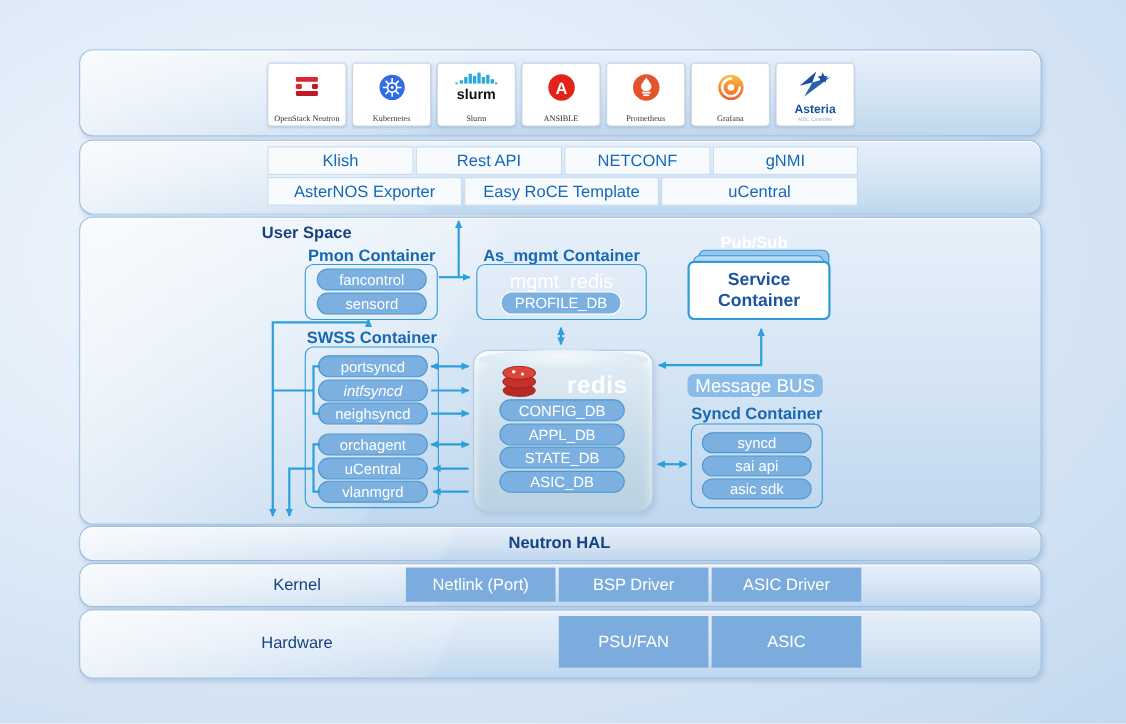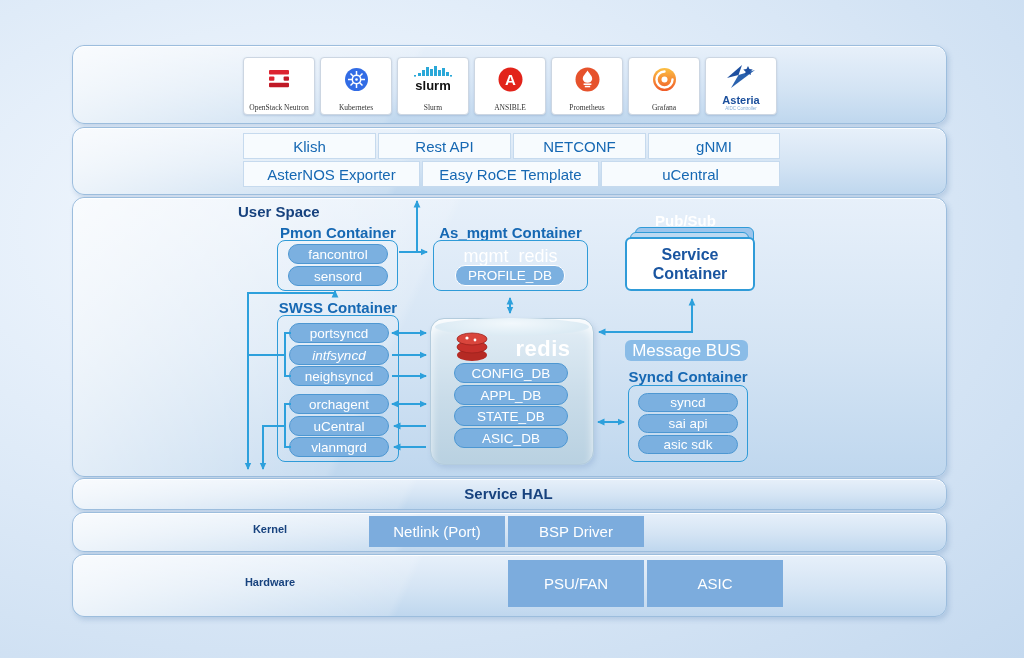--- a/index.html
+++ b/index.html
@@ -40,21 +40,21 @@
     box-shadow:inset 0 8px 10px rgba(255,255,255,.8), 2px 3px 5px rgba(110,145,190,.25);}
   .cyl::before{content:"";position:absolute;left:4px;right:4px;top:-1px;height:18px;border-radius:50%;
     background:radial-gradient(ellipse at 50% 30%, #f2f8fc 0%, #dcebf4 70%, rgba(220,235,244,0) 100%);}
   .brand-row{position:absolute;display:flex;align-items:center;justify-content:center;gap:24px;width:100%;}
   .brand-txt{color:#fff;font-size:22px;font-weight:bold;letter-spacing:.5px;}
   .msgbus{position:absolute;background:#8abce7;border-radius:6px;color:#fff;font-weight:normal;font-size:17px;
     display:flex;align-items:center;justify-content:center;}
   
   .cell-blue{position:absolute;background:#7cacdd;color:#fff;font-size:15px;
     display:flex;align-items:center;justify-content:center;white-space:nowrap;}
-  .layer-lab{position:absolute;left:190px;width:160px;text-align:center;font-weight:bold;color:#17427e;font-size:11px;}
+  .layer-lab{position:absolute;left:190px;width:160px;text-align:center;font-weight:normal;color:#17427e;font-size:15px;}
   svg.wires{position:absolute;left:0;top:0;pointer-events:none;}
 </style>
 </head>
 <body>
 
 <div id="stage">
 
   <div class="panel" style="top:45px;height:77px;"></div>
   <div class="panel" style="top:127px;height:66px;"></div>
   <div class="panel" style="top:197px;height:278px;"></div>
@@ -222,25 +222,26 @@
   <div class="pill" style="left:454px;top:428px;width:114px;">ASIC_DB</div>
 
   <div class="msgbus" style="left:625px;top:340px;width:123px;height:21px;">Message BUS</div>
 
   <div class="lbl" style="left:628px;top:368px;width:120px;">Syncd Container</div>
   <div class="cbox" style="left:628px;top:385px;width:120px;height:77px;"></div>
   <div class="pill" style="left:638px;top:393px;width:100px;height:19px;">syncd</div>
   <div class="pill" style="left:638px;top:414px;width:100px;height:19px;">sai api</div>
   <div class="pill" style="left:638px;top:435px;width:100px;height:19px;">asic sdk</div>
 
-  <div class="lbl navy" style="left:72px;top:485px;width:873px;">Service HAL</div>
+  <div class="lbl navy" style="left:72px;top:485px;width:873px;">Neutron HAL</div>
 
   <div class="layer-lab" style="top:523px;">Kernel</div>
   <div class="cell-blue" style="left:508px;top:516px;width:136px;height:31px;">BSP Driver</div>
   <div class="cell-blue" style="left:369px;top:516px;width:136px;height:31px;">Netlink (Port)</div>
+  <div class="cell-blue" style="left:647px;top:516px;width:136px;height:31px;">ASIC Driver</div>
 
   <div class="layer-lab" style="top:576px;">Hardware</div>
   <div class="cell-blue" style="left:508px;top:560px;width:136px;height:47px;">PSU/FAN</div>
   <div class="cell-blue" style="left:647px;top:560px;width:136px;height:47px;">ASIC</div>
 
   <svg class="wires" width="1024" height="658" viewBox="0 0 1024 658">
     <defs>
       <marker id="mE" markerWidth="10" markerHeight="10" refX="6.5" refY="4" orient="auto" markerUnits="userSpaceOnUse">
         <path d="M0,0.6 L7.5,4 L0,7.4 Z" fill="#2da0dc"></path>
         </marker>

